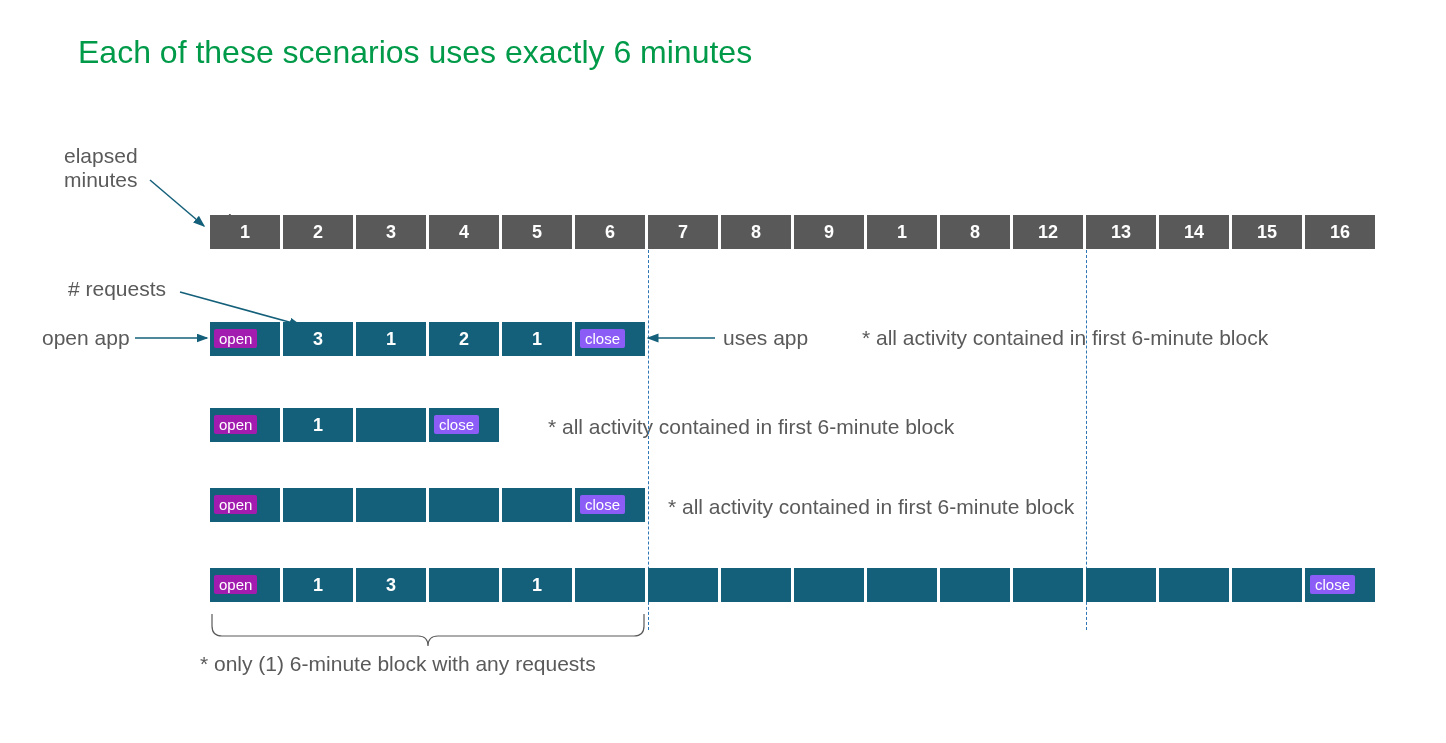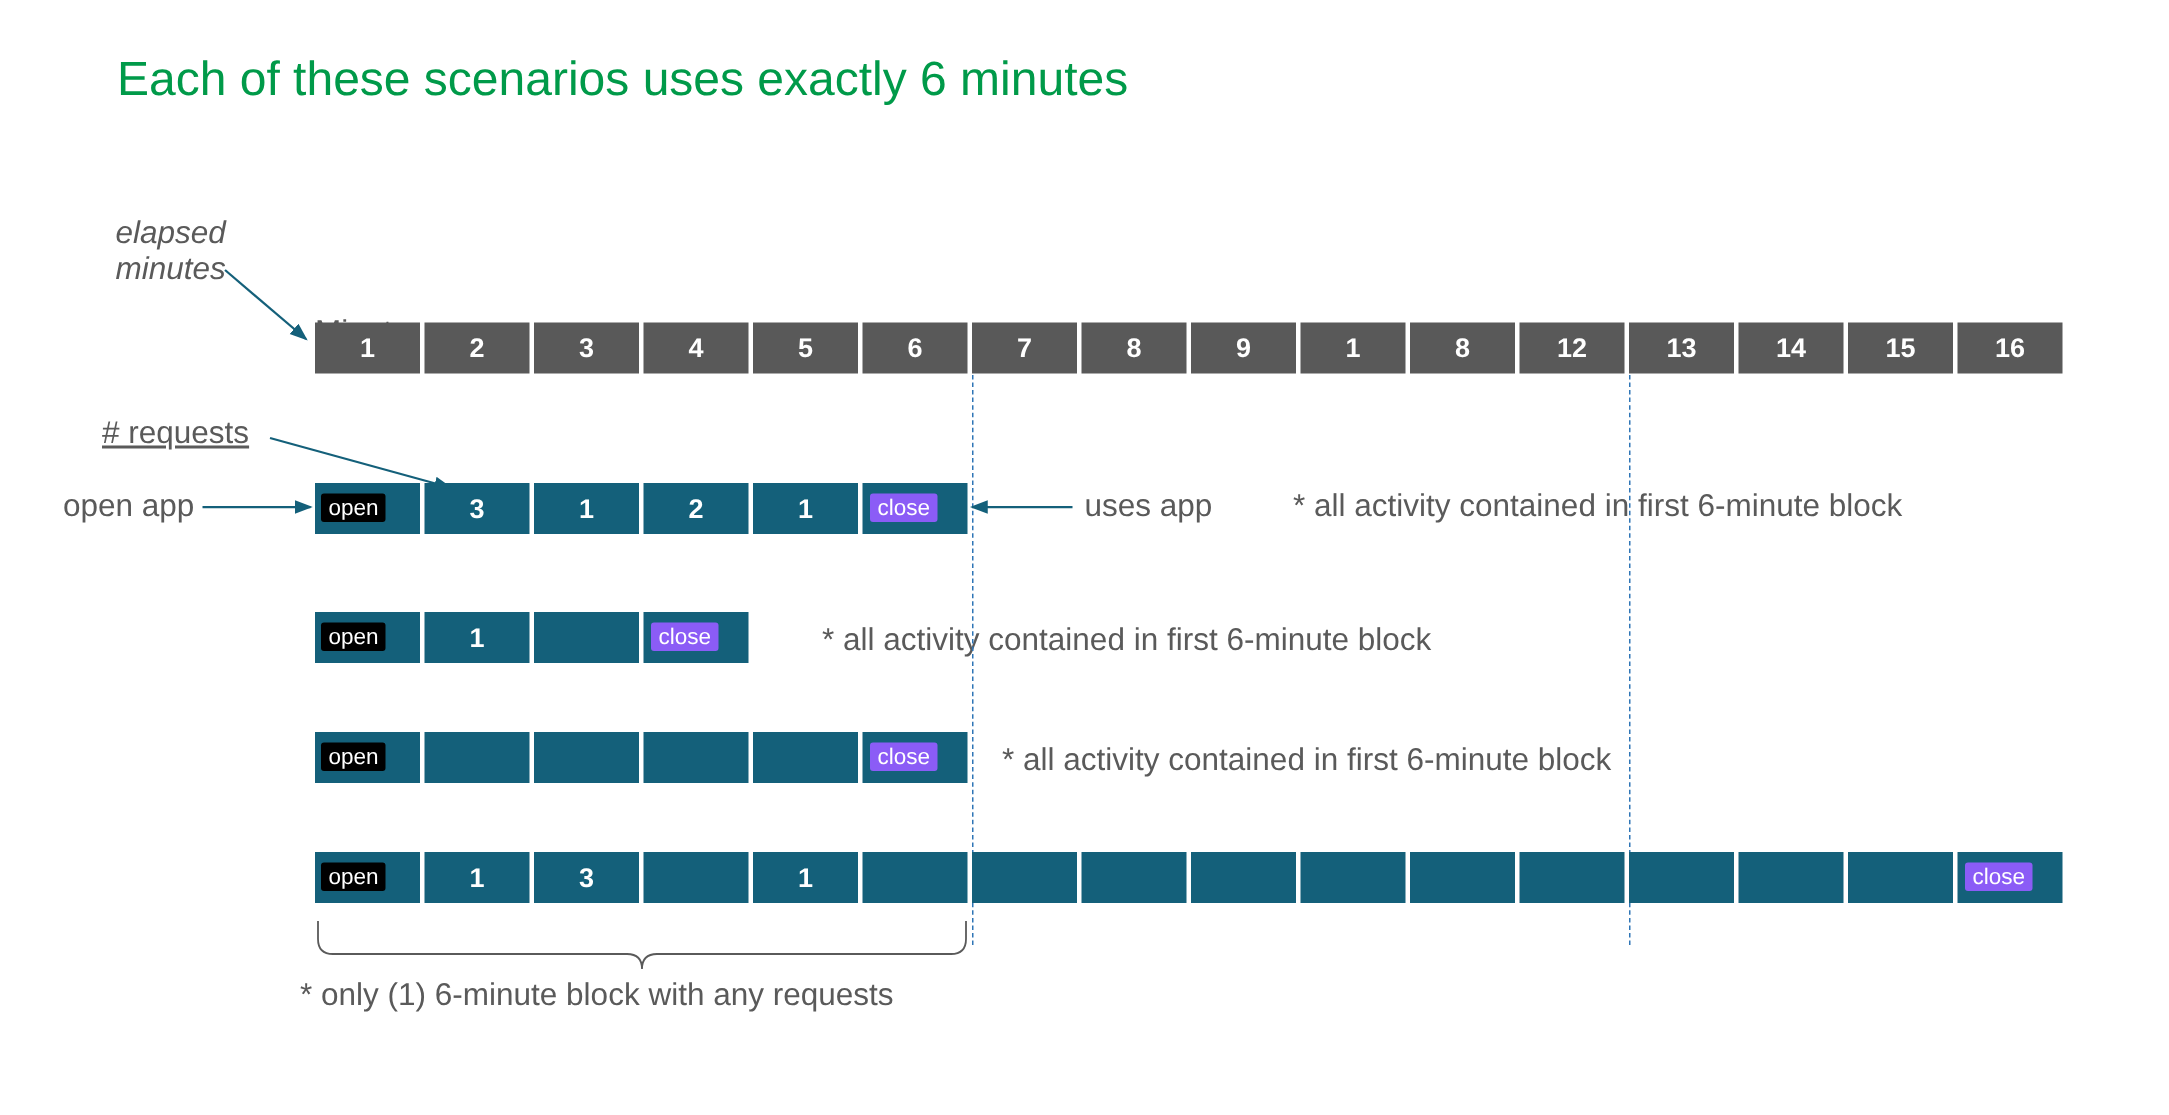--- a/index.html
+++ b/index.html
@@ -71,21 +71,21 @@
   }
   .badge {
     position: absolute;
     font-size: 15px;
     color: #fff;
     font-weight: normal;
     padding: 1px 5px;
     border-radius: 2px;
   }
   .badge-open {
-    background: #000000;
+    background: #a21caf;
     left: 4px;
     top: 7px;
   }
   .badge-close {
     background: #8b5cf6;
     right: 20px;
     top: 7px;
   }
   .vline {
     position: absolute;
@@ -99,21 +99,21 @@
     position: absolute;
     color: #5a5a5a;
     font-size: 21px;
   }
 </style>
 </head>
 <body>
 
 <div class="title">Each of these scenarios uses exactly 6 minutes</div>
 
-<div class="label" style="top:144px;left:77px;white-space:pre-line;font-style:italic;">elapsed
+<div class="label" style="top:144px;left:64px;white-space:pre-line;">elapsed
 minutes</div>
 
 <div class="minute-header-label">Minute</div>
 
 <div class="minute-row" id="minute-row">
     <div class="minute-cell">1</div>
     <div class="minute-cell">2</div>
     <div class="minute-cell">3</div>
     <div class="minute-cell">4</div>
     <div class="minute-cell">5</div>
@@ -123,21 +123,21 @@
     <div class="minute-cell">9</div>
     <div class="minute-cell">1</div>
     <div class="minute-cell">8</div>
     <div class="minute-cell">12</div>
     <div class="minute-cell">13</div>
     <div class="minute-cell">14</div>
     <div class="minute-cell">15</div>
     <div class="minute-cell">16</div>
   </div>
 
-<div class="label" style="top:277px;left:68px;text-decoration:underline;"># requests</div>
+<div class="label" style="top:277px;left:68px;"># requests</div>
 
 <div class="label" style="top:326px;left:42px;text-align:right;">open app</div>
 
 <div class="note" style="top:326px;left:723px;">uses app</div>
 
 <div class="note" style="top:326px;left:862px;">* all activity contained in first 6-minute block</div>
 <div class="note" style="top:415px;left:548px;">* all activity contained in first 6-minute block</div>
 <div class="note" style="top:495px;left:668px;">* all activity contained in first 6-minute block</div>
 <div class="note" style="top:652px;left:200px;">* only (1) 6-minute block with any requests</div>
 

